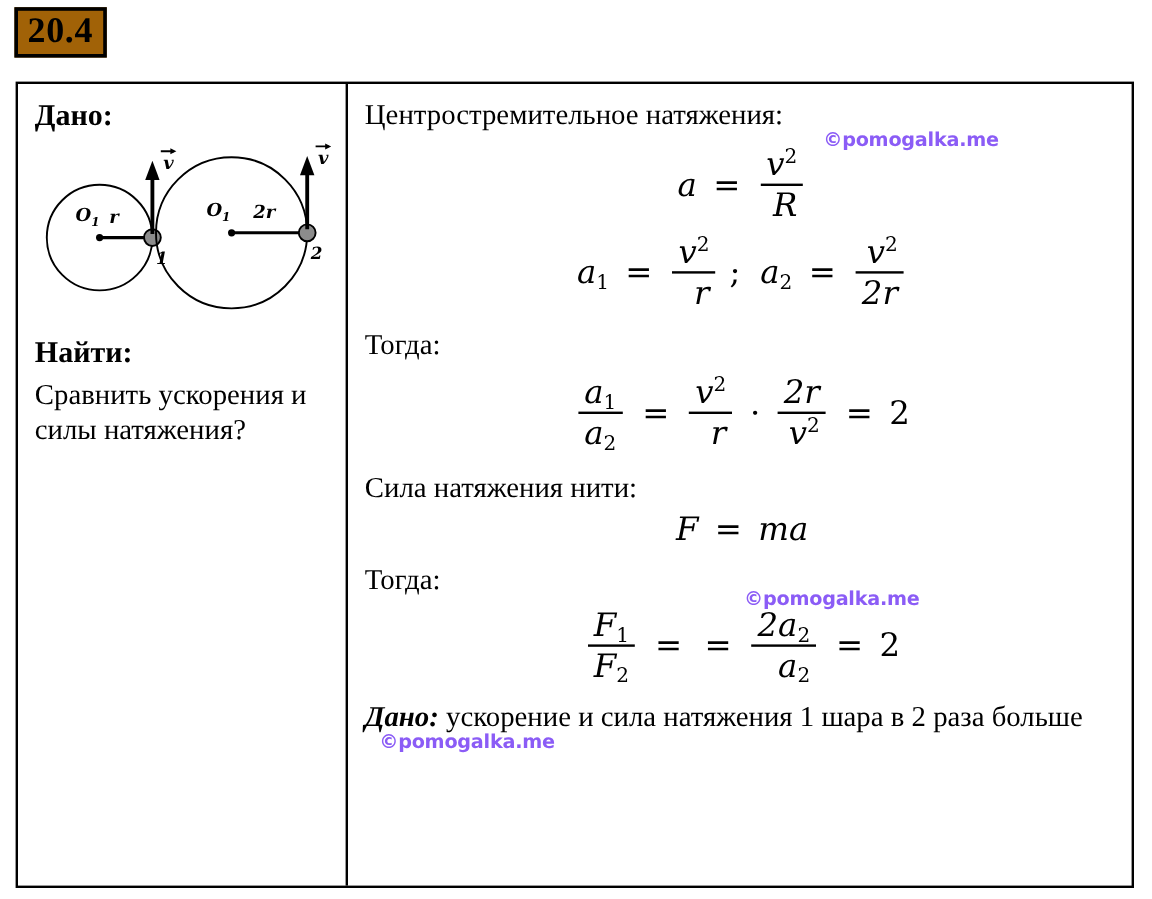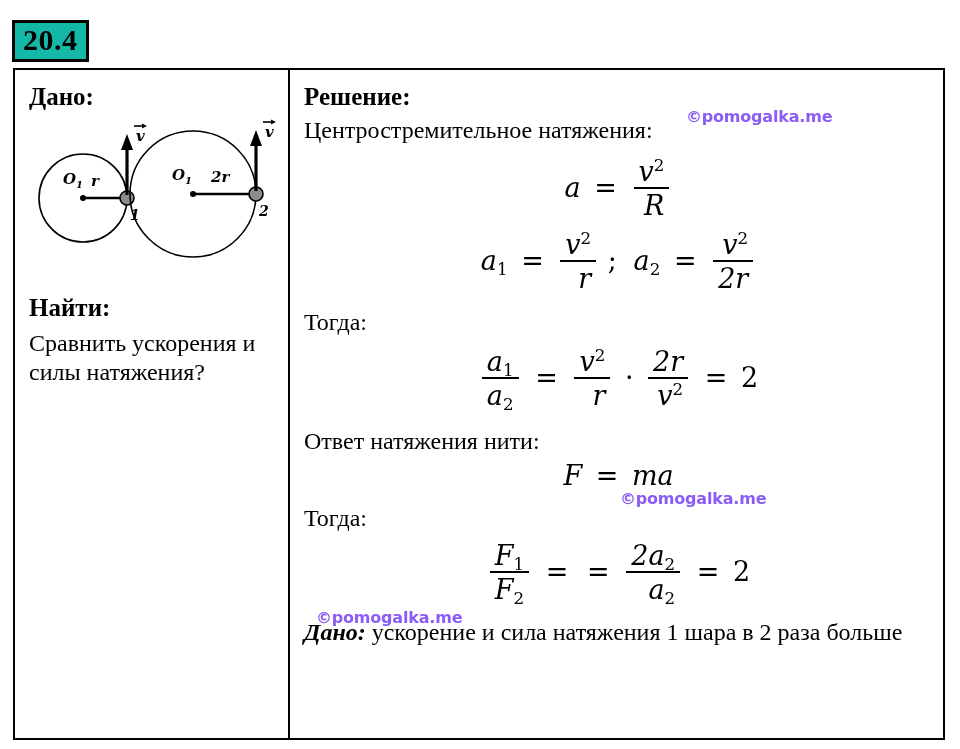--- a/index.html
+++ b/index.html
@@ -13,28 +13,28 @@
     position: relative;
     font-family: "Liberation Serif", "DejaVu Serif", serif;
     color: #000000;
     overflow: hidden;
   }
 
   
   #task-number-box {
     position: absolute;
     left: 12px;
-    top: 20px;
+    top: 6px;
     border: 3px solid #000;
     padding: 1px 8px 3px 8px;
     font-weight: bold;
     font-size: 30px;
     line-height: 1.05;
     letter-spacing: 0.5px;
-    background: #14b8a6;
+    background: #a16207;
   }
 
   
   #solution-table {
     position: absolute;
     left: 13px;
     top: 68px;
     width: 932px;
     height: 672px;
     border: 2px solid #000;
@@ -73,21 +73,21 @@
   }
 
   
   #figure-wrap {
     position: relative;
     width: 255px;
     height: 150px;
     margin-top: 2px;
     margin-left: -4px;
   }
-  #find-heading { margin-top: 27px; }
+  #find-heading { margin-top: 14px; }
   #find-text { margin-top: 6px; }
 
   
   .math {
     font-family: "DejaVu Serif", "Liberation Serif", serif;
     font-style: italic;
     font-size: 27px;
     line-height: 1;
     white-space: nowrap;
   }
@@ -216,21 +216,20 @@
     <p class="section-heading" id="find-heading">Найти:</p>
     <p class="body-text" id="find-text">Сравнить ускорения и силы натяжения?</p>
   </div>
 
   <div id="solution-column">
 
     <span class="watermark" id="watermark-top">©pomogalka.me</span>
     <span class="watermark" id="watermark-mid">©pomogalka.me</span>
     <span class="watermark" id="watermark-low">©pomogalka.me</span>
 
-    <p class="section-heading">Решение:</p>
     <p class="body-text">Центростремительное натяжения:</p>
 
     <div class="eqline" style="margin-top:14px;">
       <span class="math">
         <span>a</span>
         <span class="op">=</span>
         <span class="frac">
           <span class="top"><span>v</span><sup class="exp">2</sup></span>
           <span class="bot">R</span>
         </span>
@@ -271,21 +270,21 @@
         <span class="op" style="padding:0 3px;">·</span>
         <span class="frac">
           <span class="top">2r</span>
           <span class="bot"><span>v</span><sup class="exp">2</sup></span>
         </span>
         <span class="op">=</span>
         <span class="num">2</span>
       </span>
     </div>
 
-    <p class="tight-text" style="margin-top:16px;">Ответ натяжения нити:</p>
+    <p class="tight-text" style="margin-top:16px;">Сила натяжения нити:</p>
 
     <div class="eqline" style="margin-top:6px;">
       <span class="math">
         <span>F</span>
         <span class="op">=</span>
         <span>ma</span>
       </span>
     </div>
 
     <p class="tight-text" style="margin-top:14px;">Тогда:</p>

